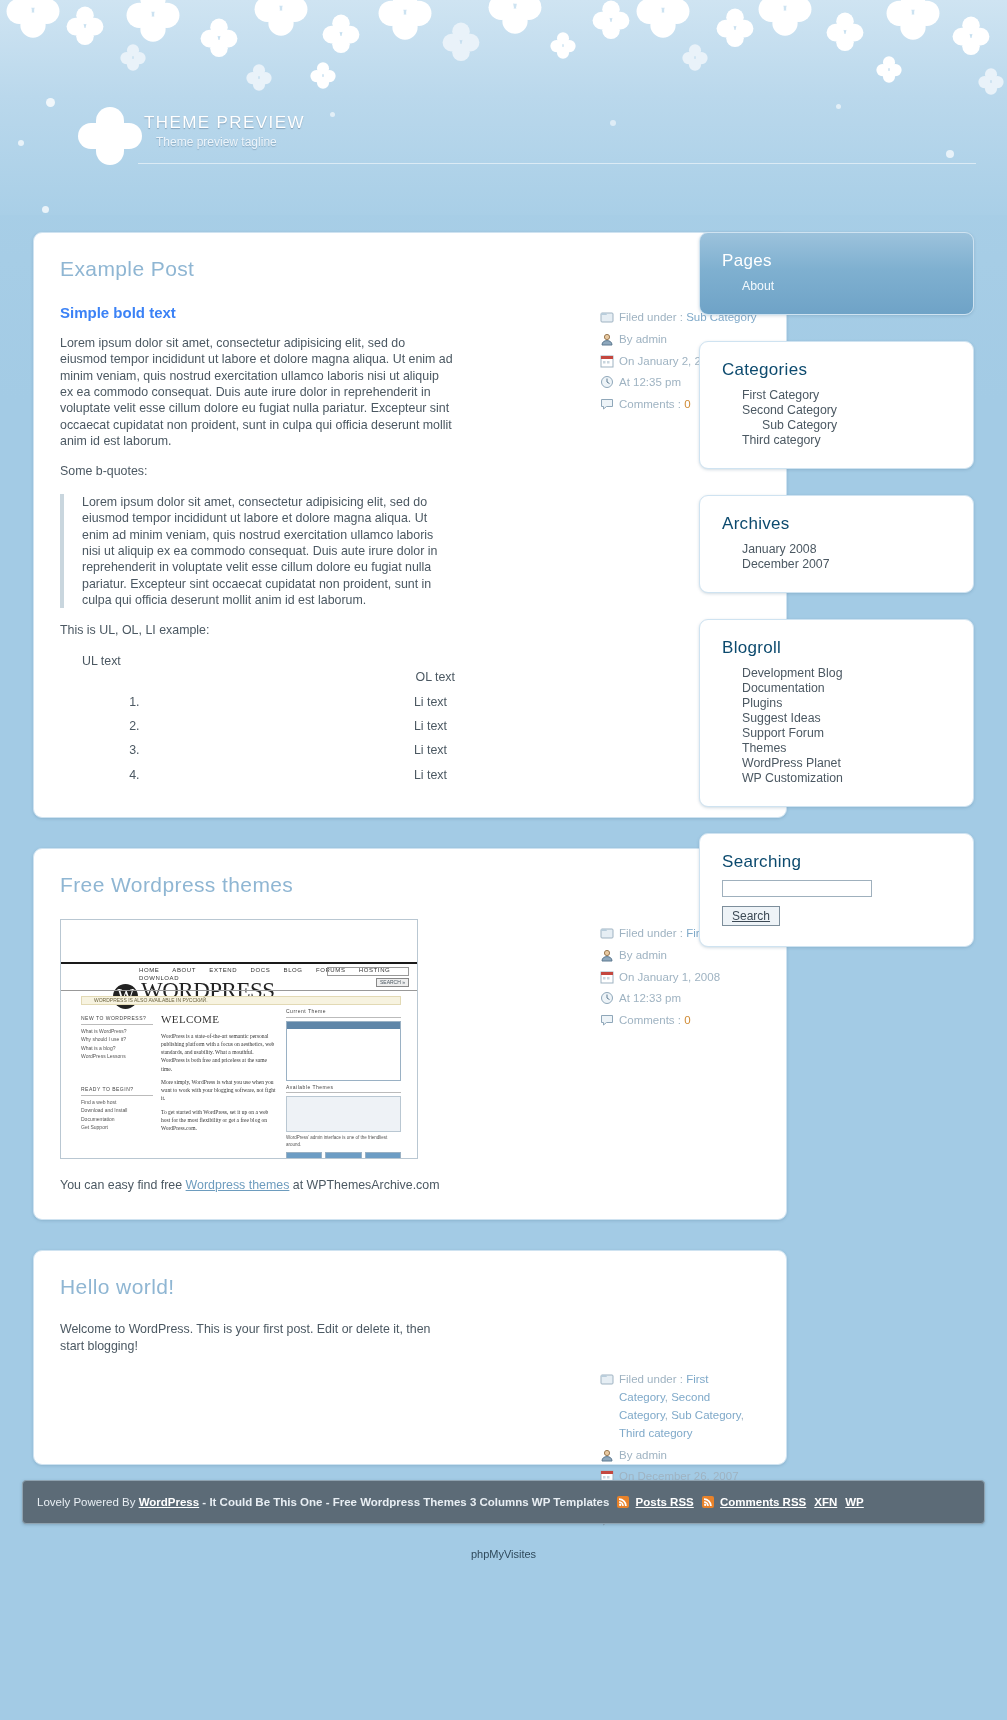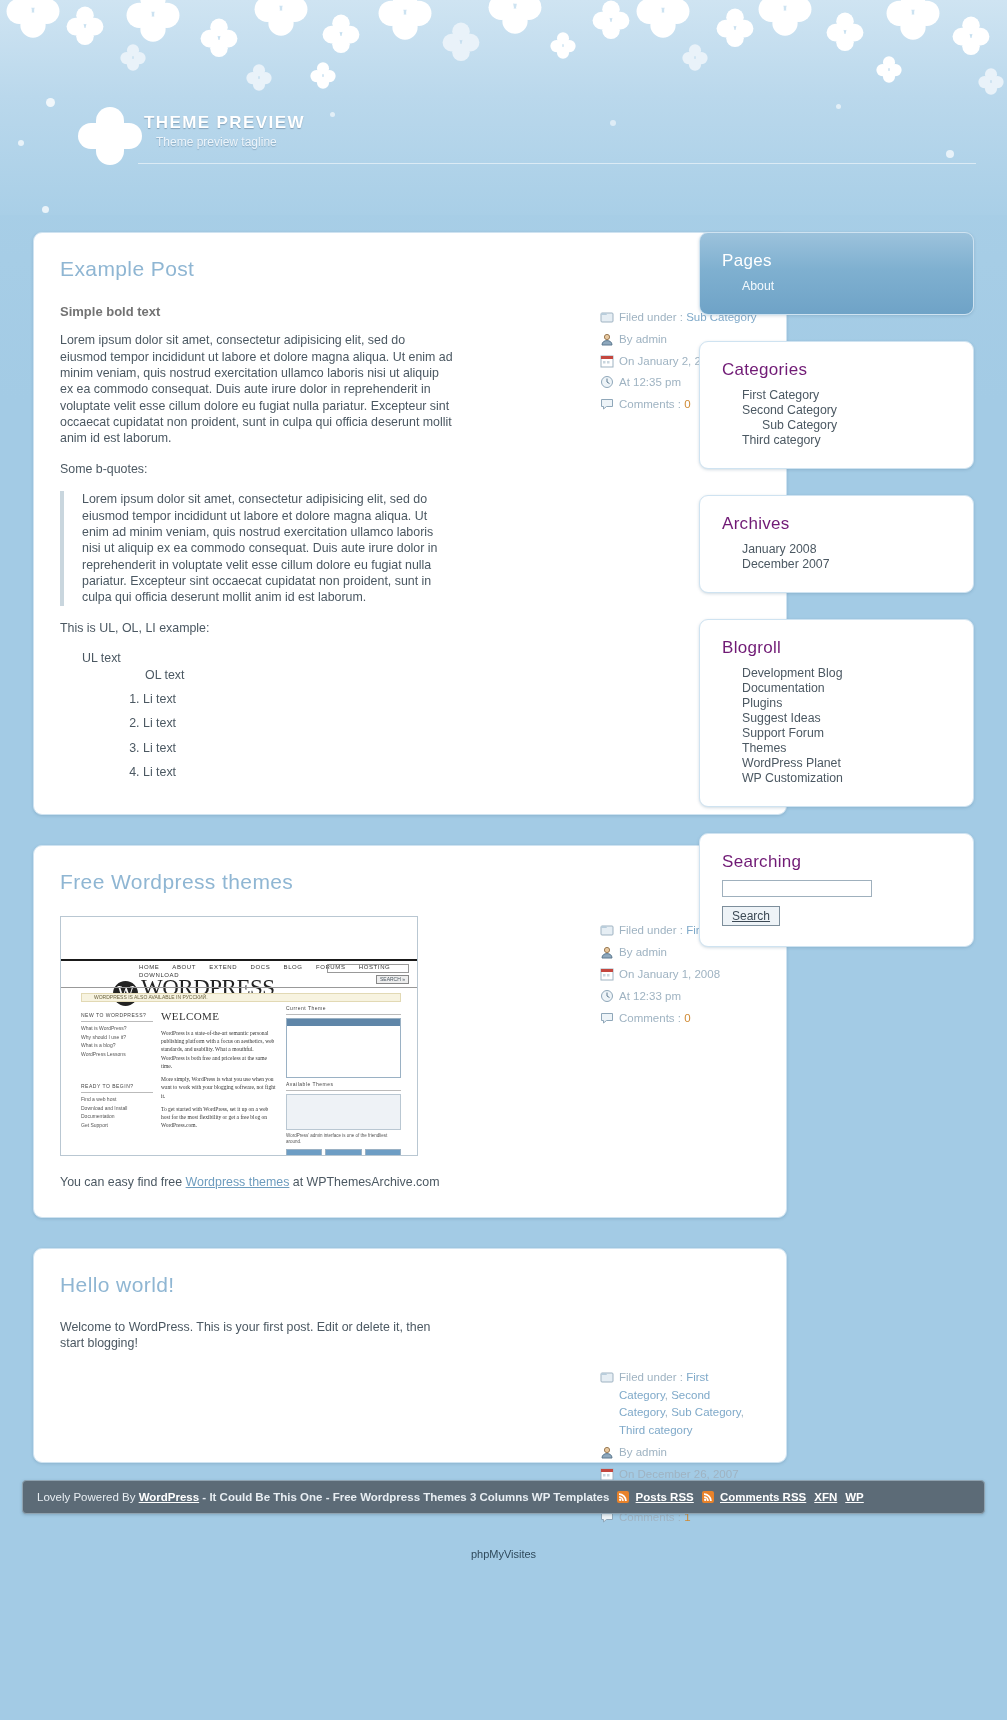--- a/index.html
+++ b/index.html
@@ -67,21 +67,21 @@
     position:absolute; background:#ffffff; border-radius:14px;
   }
   .logo-flake i:nth-child(1){ left:18px; top:0; width:28px; height:58px; }
   .logo-flake i:nth-child(2){ left:0; top:16px; width:64px; height:26px; }
   .site-title {
     position:absolute; left:66px; top:8px;
     font-size:17px; letter-spacing:1.4px;
     color:#ffffff;
     text-transform:uppercase;
     text-shadow:0 1px 1px rgba(110,140,165,.7);
-    font-weight:bold;
+    font-weight:normal;
   }
   .site-tag {
     position:absolute; left:78px; top:30px;
     font-size:12px; color:#edf5fb;
     text-shadow:0 1px 1px rgba(110,140,165,.6);
   }
   .head-rule {
     position:absolute; left:60px; top:58px; width:838px; height:1px;
     background:rgba(255,255,255,.55);
   }
@@ -115,33 +115,33 @@
     letter-spacing:.4px;
   }
   .post-body {
     width:395px;
     font-size:12.4px;
     line-height:1.32;
     color:#4b5862;
   }
   .post-body p { margin:0 0 14px 0; }
   .post-body h3 {
-    margin:0 0 12px 0; font-size:13px; color:#737373;
+    margin:0 0 12px 0; font-size:15px; color:#3b82f6;
   }
   blockquote {
     margin:0 0 14px 0;
     padding:0 0 0 18px;
     border-left:4px solid #c9d6de;
     color:#4b5862;
   }
   .ul-demo { margin:0 0 0 0; padding:0; list-style:none; }
   .ul-demo > li { margin:0 0 0 22px; }
   .ol-demo { margin:2px 0 0 0; padding:0 0 0 20px; }
   .ol-demo > li { margin:8px; }
-  .indent-ol { margin:0 0 0 55px; }
+  .indent-ol { margin:0 0 0 55px;text-align:right; }
 
   
   .meta {
     position:absolute;
     right:26px; top:76px;
     width:160px;
     font-size:11.5px;
     line-height:1.55;
     color:#9fb3c2;
   }
@@ -172,21 +172,21 @@
     border-radius:9px;
     border:1px solid #cfe3f1;
     box-shadow:0 1px 3px rgba(70,110,140,.25);
     background:#ffffff;
     margin-bottom:26px;
     padding:18px 22px 20px 22px;
   }
   .widget h3 {
     margin:0 0 8px 0;
     font-size:17px; font-weight:normal;
-    color:#701a75;
+    color:#0c4a6e;
     letter-spacing:.3px;
   }
   .widget ul { margin:0; padding:0; list-style:none; }
   .widget li { margin:0 0 1px 0; padding:0 0 0 20px; font-size:12.3px; }
   .widget li.sub { padding-left:40px; }
   .widget a { color:#4b5862; text-decoration:none; }
 
   .widget.pages {
     background: linear-gradient(180deg,#9cc2dc 0%, #7fb0d0 45%, #6fa3c7 100%);
     border:1px solid #cfe3f1;
@@ -212,21 +212,21 @@
     background:#eef3f7;
     color:#3d4a55;
     text-decoration:underline;
     cursor:pointer;
   }
 
   
   .footer {
     position:absolute;
     left:22px; top:1480px;
-    width:963px; height:34px;
+    width:963px; height:44px;
     background:#5c6b77;
     border:1px solid #8fa3b1;
     border-radius:4px;
     color:#e8eef3;
     font-size:11.5px;
     display:flex; align-items:center;
     padding:0 14px;
     box-shadow:0 1px 3px rgba(60,90,110,.3);
   }
   .footer b { font-weight:bold; }

